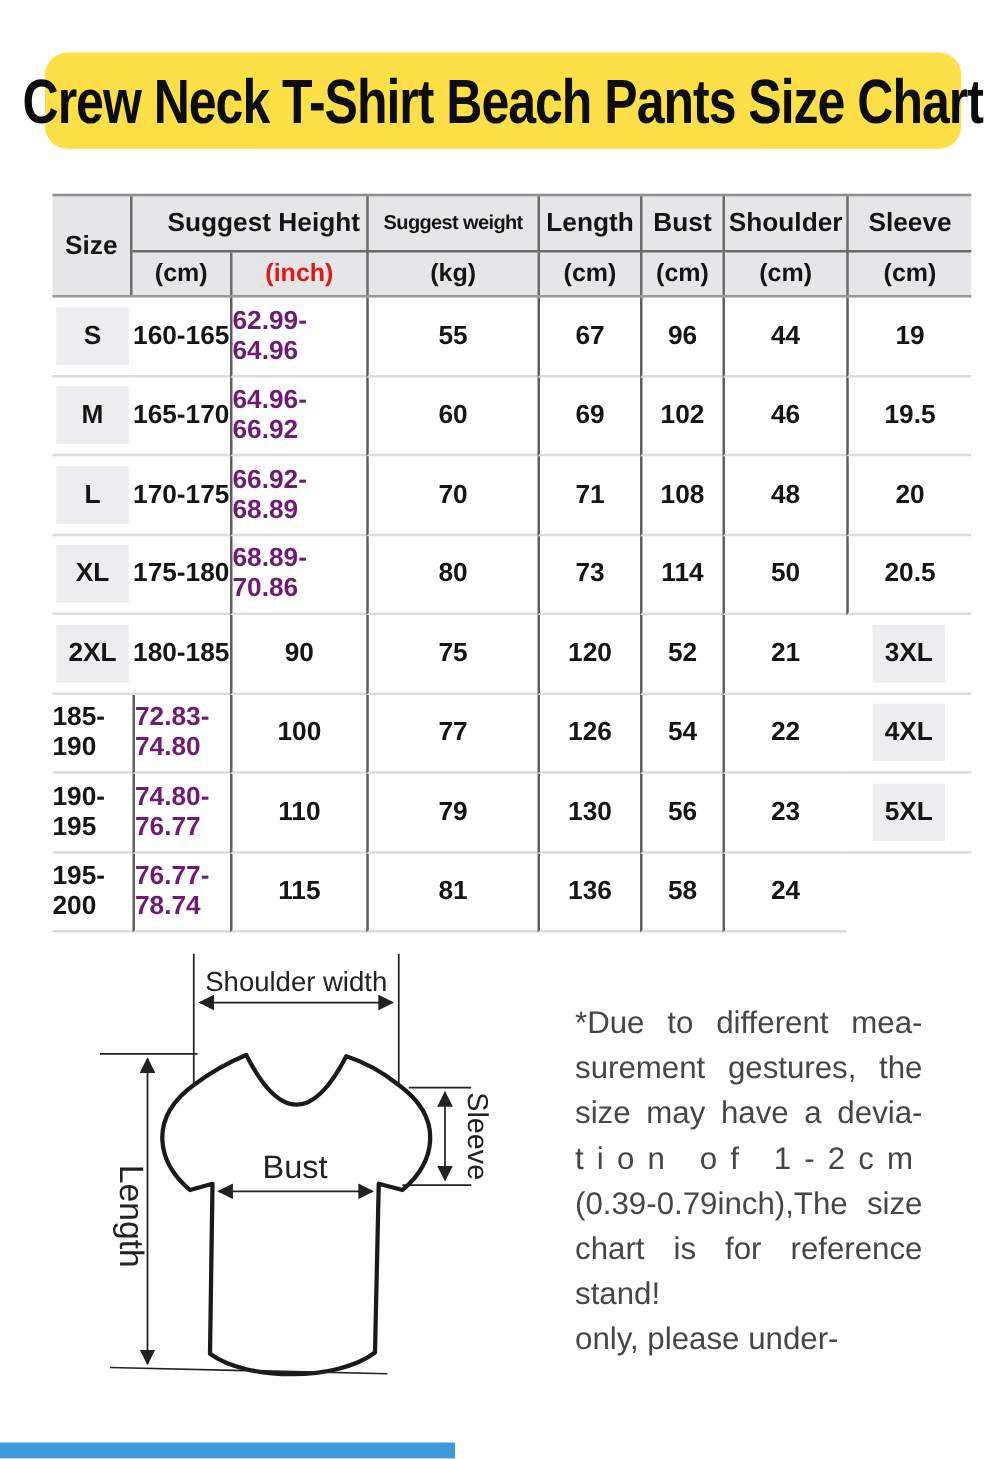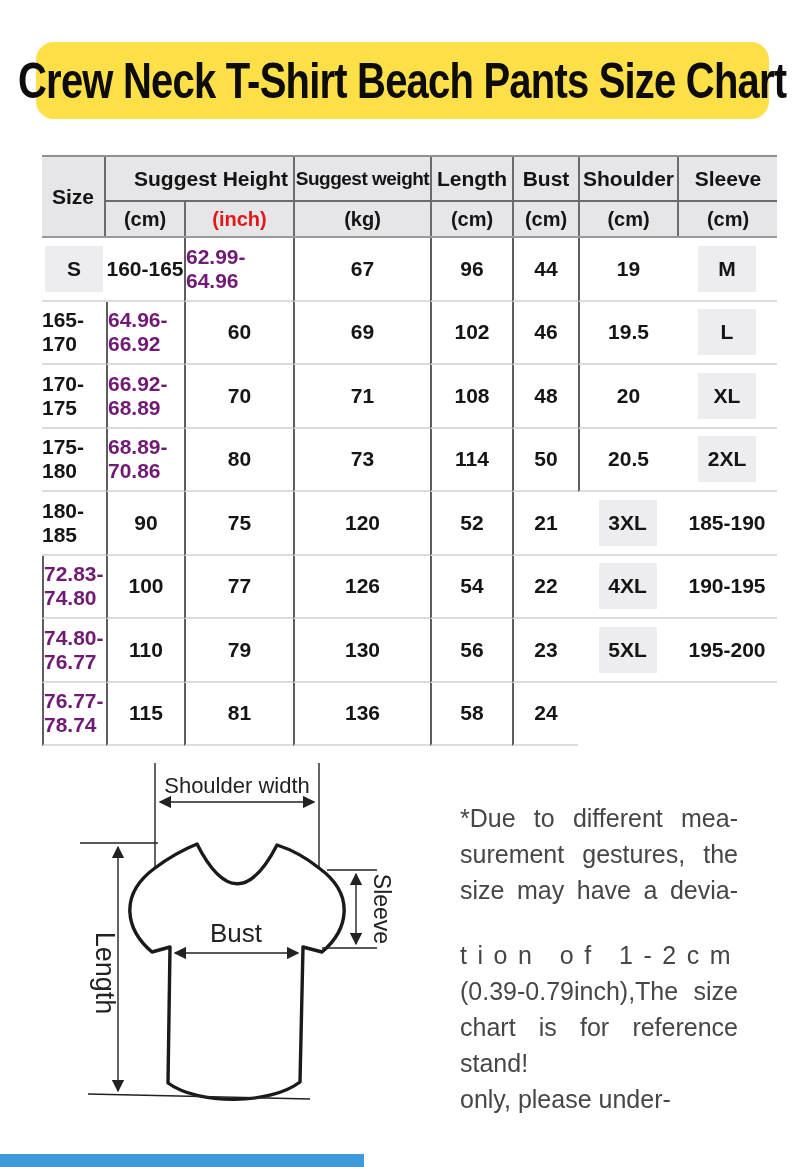--- a/index.html
+++ b/index.html
@@ -14,21 +14,21 @@
 
   
   .table-wrap{position:absolute;left:42px;top:155px;width:735px;}
   .thead{display:grid;grid-template-columns:64px 78px 109px 137px 82px 66px 99px 100px;
          grid-template-rows:45px 34px;background:#e6e6e8;
          border-top:2px solid #909090;border-bottom:2px solid #9a9a9a;}
   .h{display:flex;align-items:center;justify-content:center;font-weight:700;font-size:21px;color:#141414;}
   .h-size{grid-column:1;grid-row:1/3;border-right:2px solid #6b6b6b;}
   .h-height{grid-column:2/4;grid-row:1;border-bottom:2px solid #6b6b6b;padding-left:23px;}
   .h-weight{grid-column:4;grid-row:1;border-left:2px solid #6b6b6b;border-bottom:2px solid #6b6b6b;
-            font-size:19px;letter-spacing:-0.5px;}
+            font-size:16px;letter-spacing:-0.5px;}
   .h-length{grid-column:5;grid-row:1;border-left:2px solid #6b6b6b;border-bottom:2px solid #6b6b6b;}
   .h-bust{grid-column:6;grid-row:1;border-left:2px solid #6b6b6b;border-bottom:2px solid #6b6b6b;}
   .h-shoulder{grid-column:7;grid-row:1;border-left:2px solid #6b6b6b;border-bottom:2px solid #6b6b6b;}
   .h-sleeve{grid-column:8;grid-row:1;border-left:2px solid #6b6b6b;border-bottom:2px solid #6b6b6b;}
   .u{font-size:20px;}
   .u-cm{grid-column:2;grid-row:2;}
   .u-inch{grid-column:3;grid-row:2;border-left:2px solid #6b6b6b;color:#e01818;}
   .u-kg{grid-column:4;grid-row:2;border-left:2px solid #6b6b6b;text-align:right;}
   .u-len{grid-column:5;grid-row:2;border-left:2px solid #6b6b6b;}
   .u-bust{grid-column:6;grid-row:2;border-left:2px solid #6b6b6b;}
@@ -40,21 +40,21 @@
   .bc{display:flex;align-items:center;justify-content:center;font-weight:700;font-size:21px;
       color:#151515;border-bottom:2px solid #dcdcdc;}
   .v{border-left:2px solid #5e5e5e;}
   .red{color:#701a75;}
   .sizebox{width:58px;height:46px;background:#ededef;display:flex;align-items:center;justify-content:center;}
 
   
   .note{position:absolute;left:460px;top:800px;width:278px;color:#464646;
         font-size:25px;line-height:36.2px;}
   .note-line{text-align:justify;text-align-last:justify;white-space:nowrap;}
-  .note-line:nth-child(4){letter-spacing:0.42em;margin-top:28px;}
+  .note-line:nth-child(4){letter-spacing:0.42em;}
   .note-line:last-child{text-align-last:left;white-space:normal;}
 
   
   .diagram{position:absolute;left:60px;top:755px;}
   svg text{font-family:"Liberation Sans",sans-serif;fill:#222;}
 
   
   .accent-bar{position:absolute;left:0;top:1154px;width:364px;height:13px;background:#3d9bdb;}
 </style>
 </head>
@@ -83,20 +83,21 @@
       <div class="h u u-sh">(cm)</div>
       <div class="h u u-sl">(cm)</div>
     </div>
     <div class="tbody">
 
       <div class="bc">
           <span class="sizebox">S</span>
         </div>
       <div class="bc">160-165</div>
       <div class="bc v red">62.99-64.96</div>
+      <div class="bc v">55</div>
       <div class="bc v">67</div>
       <div class="bc v">96</div>
       <div class="bc v">44</div>
       <div class="bc v">19</div>
 
       <div class="bc">
           <span class="sizebox">M</span>
         </div>
       <div class="bc">165-170</div>
       <div class="bc v red">64.96-66.92</div>

